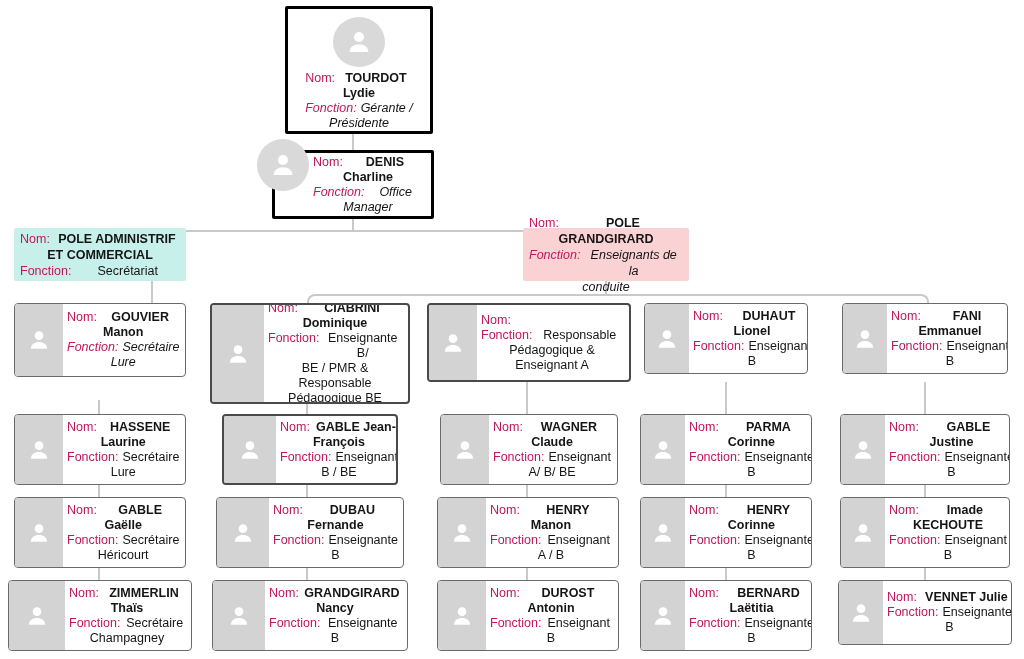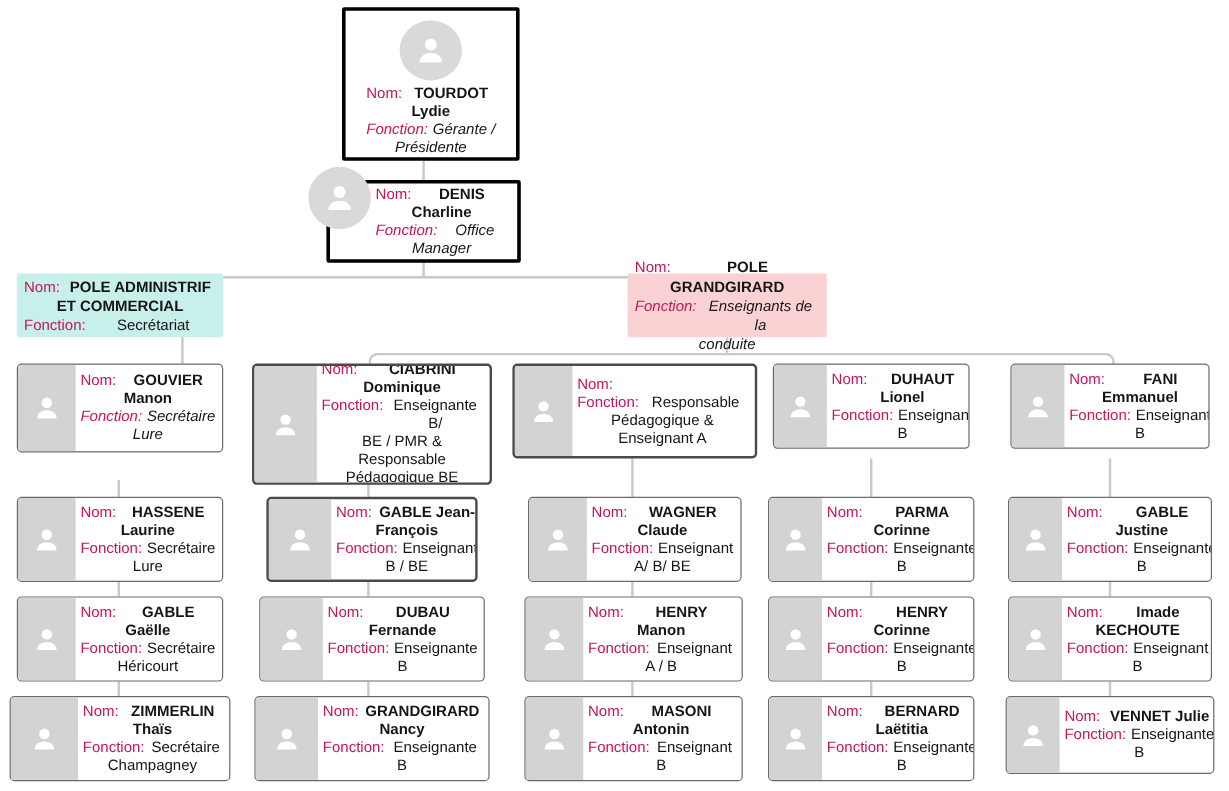--- a/index.html
+++ b/index.html
@@ -504,21 +504,21 @@
   <div class="card midcard" style="left:437px;top:580px;width:182px;height:71px;">
     <div class="av" style="width:48px;">
       <svg class="avglyph" width="26" height="26" viewBox="0 0 24 24">
           <circle cx="12" cy="8" r="4" fill="#fff"></circle>
           <path d="M4.5 20c0-4 3.4-6.2 7.5-6.2S19.5 16 19.5 20z" fill="#fff"></path>
         </svg>
     </div>
     <div class="body">
       <div class="row">
           <span class="lbl">Nom:</span>
-          <span class="val nom">MASONI</span>
+          <span class="val nom">DUROST</span>
         </div>
       <div class="row">
           <span class="val nom">Antonin</span>
         </div>
       <div class="row">
           <span class="lbl">Fonction:</span>
           <span class="val">Enseignant</span>
         </div>
       <div class="row">
           <span class="val">B</span>

